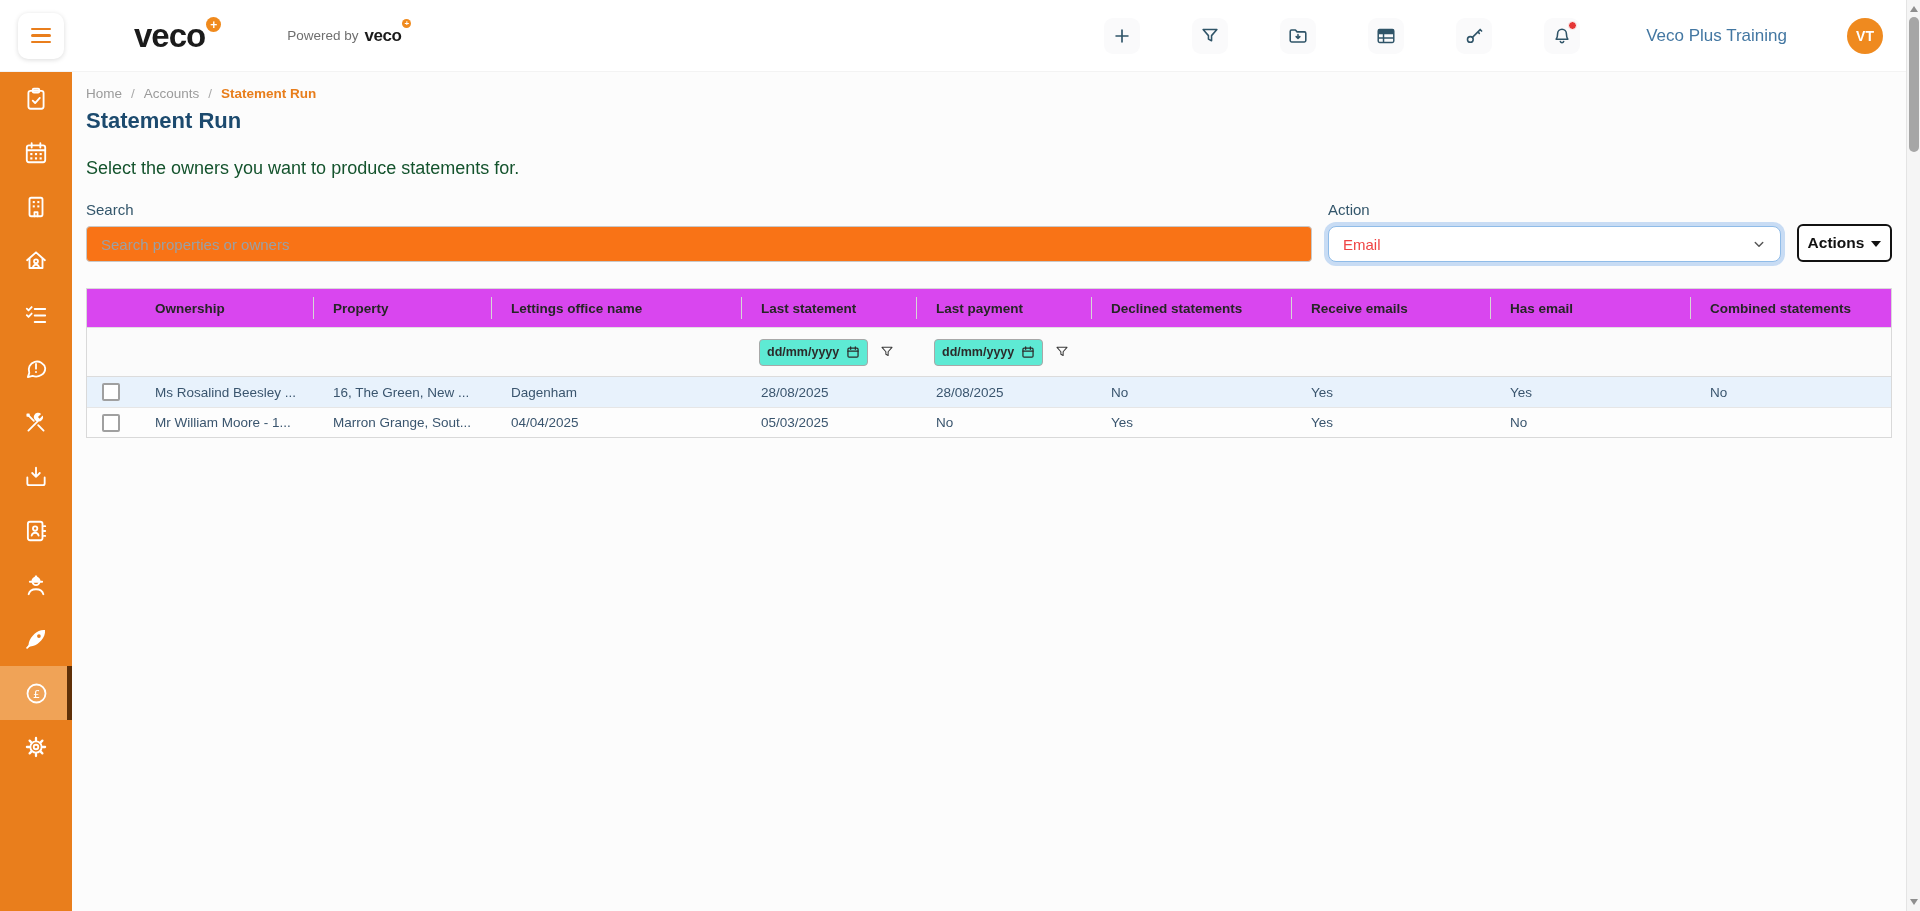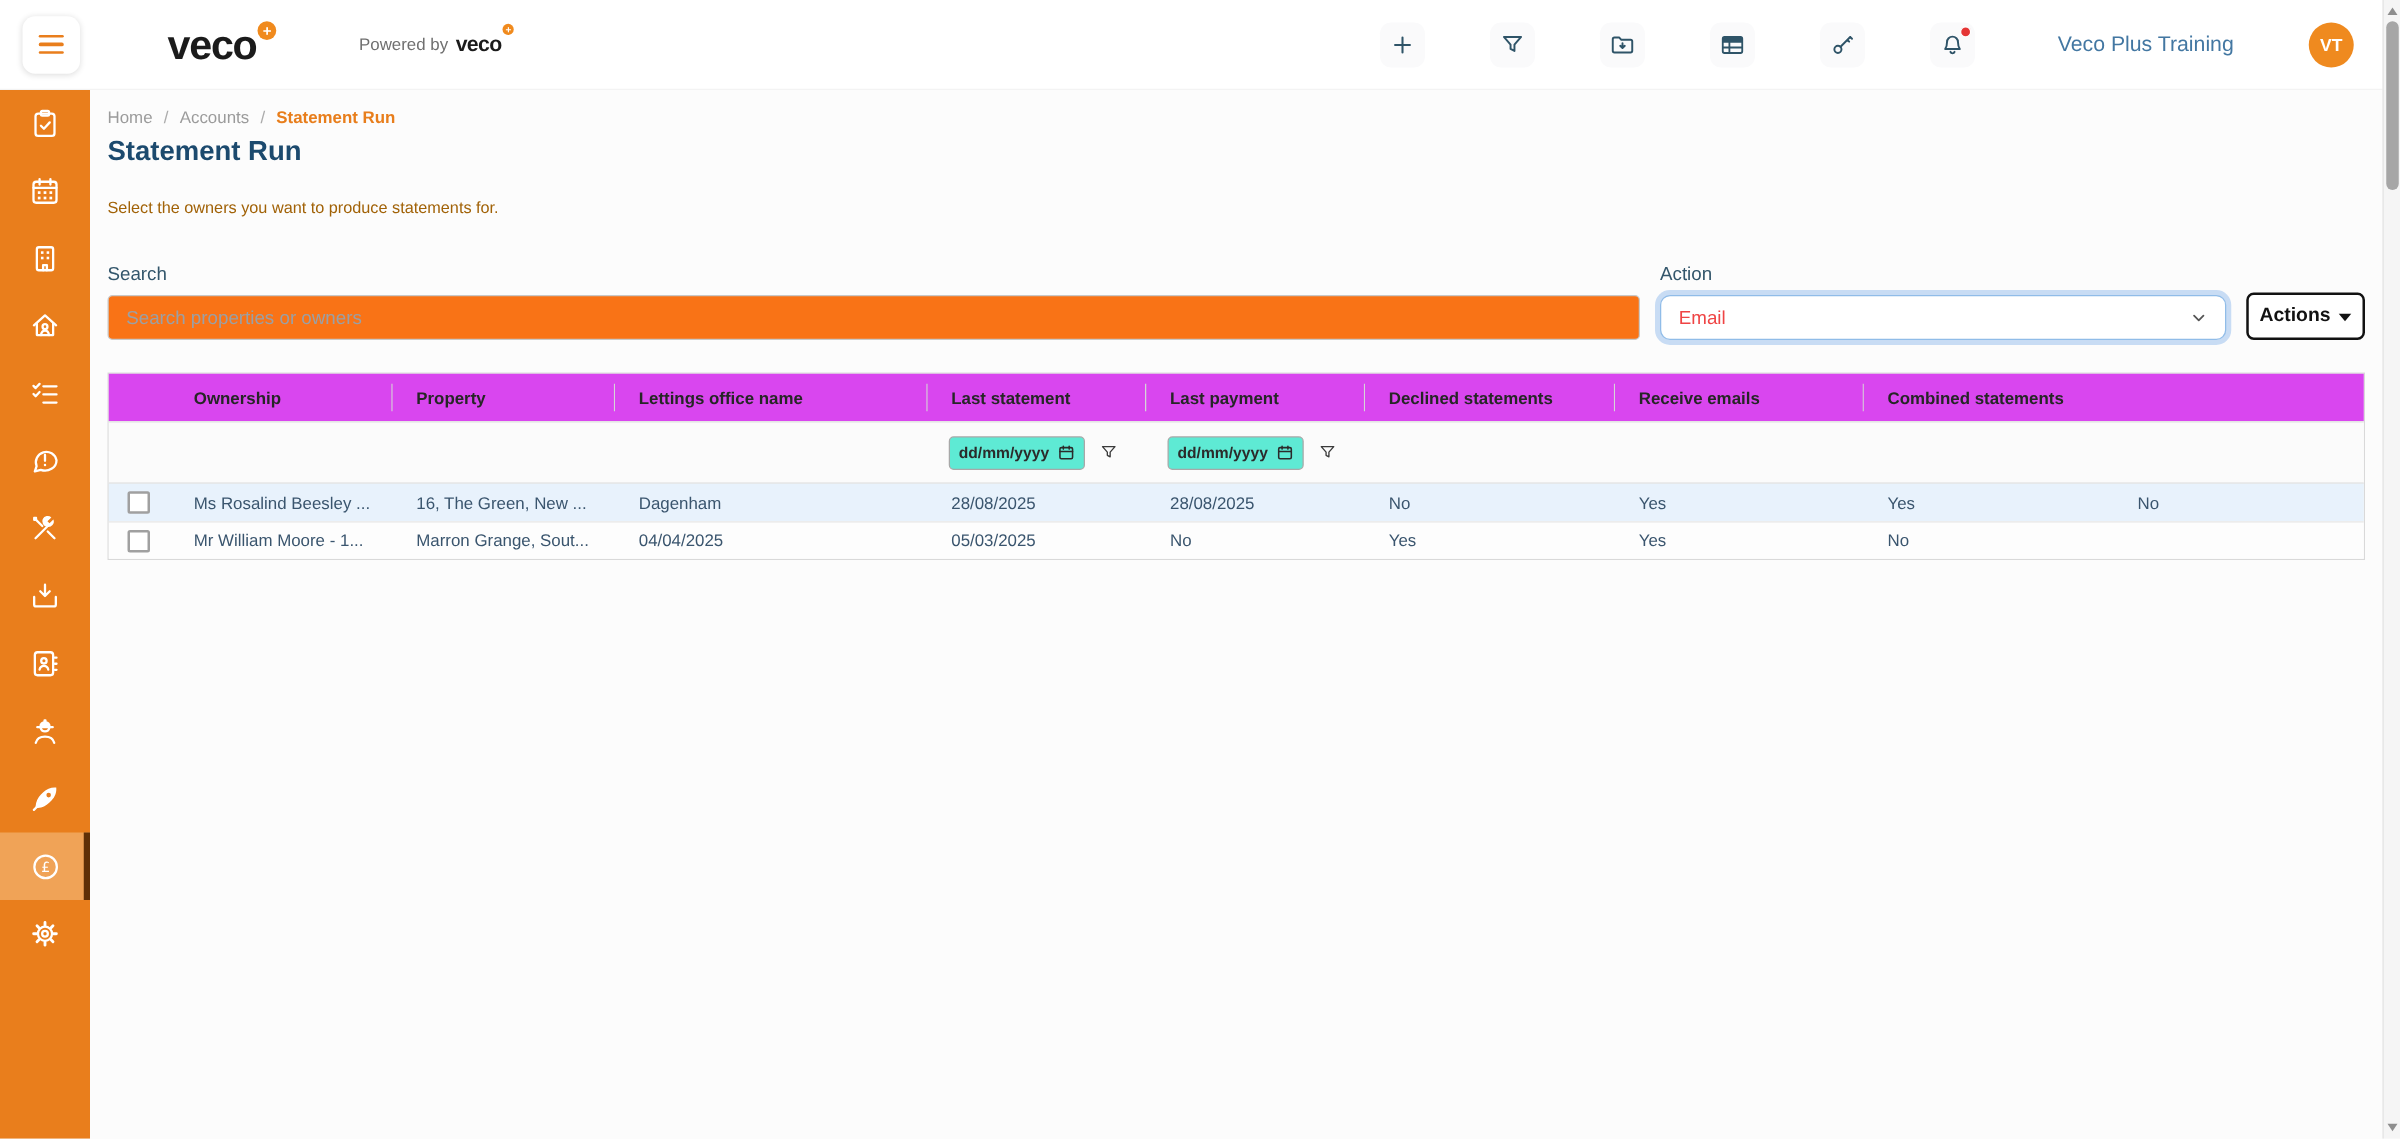--- a/index.html
+++ b/index.html
@@ -39,23 +39,23 @@
   .side-item.active { background:#F0A357; }
   .side-item.active::after { content:""; position:absolute; right:0; top:0; bottom:0; width:5px; background:#5F3007; }
 
   
   .main { position:absolute; left:72px; top:72px; width:1834px; height:839px; padding:14px 14px 0 14px; }
   .breadcrumb { font-size:13.5px; display:flex; gap:9px; align-items:center; }
   .crumb { color:#9B9B9B; cursor:pointer; }
   .crumb-sep { color:#ABABAB; }
   .crumb-current { color:#E87E1C; font-weight:bold; }
   .page-title { margin-top:7px; font-size:22px; font-weight:bold; color:#1C4A6E; }
-  .page-subtitle { margin-top:24px; font-size:13px; color:#a16207; }
-
-  .controls { display:flex; align-items:flex-end; margin-top:38px; gap:16px; }
+  .page-subtitle { margin-top:24px; font-size:18px; color:#14532d; }
+
+  .controls { display:flex; align-items:flex-end; margin-top:22px; gap:16px; }
   .field-label { font-size:15px; color:#33566B; margin-bottom:8px; }
   .search-group { flex:1; }
   .search-input { width:100%; height:36px; border:1px solid #C8C8C8; border-radius:4px; background:#f97316;
             font-family:"Liberation Sans", sans-serif; font-size:15px; color:#333; padding:0 14px; outline:none; }
   .search-input::placeholder { color:#9AA0A6; }
   .action-group { width:453px; }
   .select-box { height:36px; border:1px solid #90BCE8; border-radius:8px; background:#fff;
             box-shadow:0 0 0 4px #C8DCF4; display:flex; align-items:center; justify-content:space-between;
             padding:0 12px 0 14px; cursor:pointer; }
   .select-value { font-size:15px; color:#ef4444; }
@@ -306,20 +306,21 @@
   <div class="grid">
     <div class="trow thead">
       <div class="hcell"></div>
       <div class="hcell">Ownership</div>
       <div class="hcell sep">Property</div>
       <div class="hcell sep">Lettings office name</div>
       <div class="hcell sep">Last statement</div>
       <div class="hcell sep">Last payment</div>
       <div class="hcell sep">Declined statements</div>
       <div class="hcell sep">Receive emails</div>
+      <div class="hcell sep">Has email</div>
       <div class="hcell sep">Combined statements</div>
     </div>
 
     <div class="trow filter-row">
       <div class="fcell"></div>
       <div class="fcell"></div>
       <div class="fcell"></div>
       <div class="fcell"></div>
       <div class="fcell">
         <span class="date-input">

